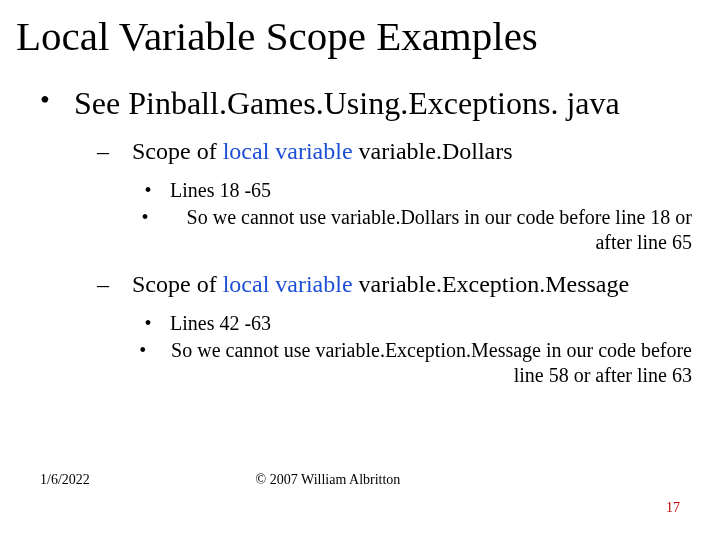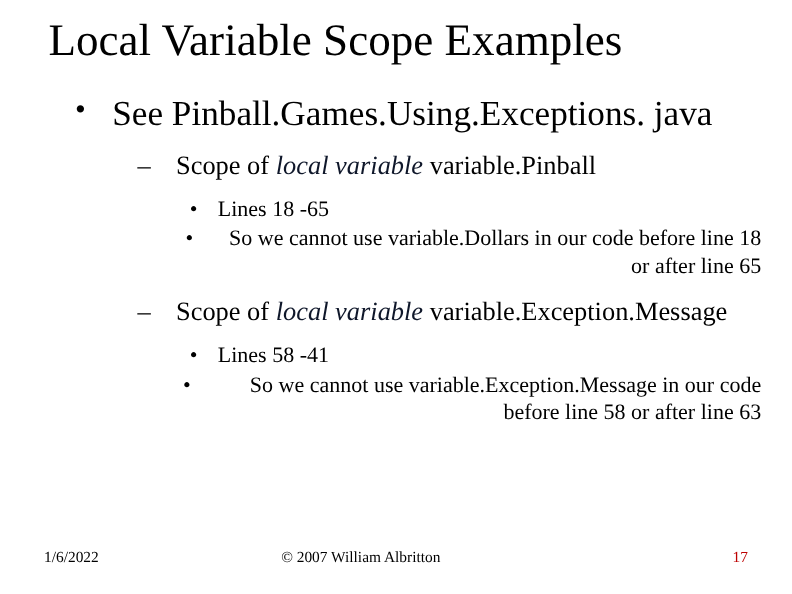--- a/index.html
+++ b/index.html
@@ -1,52 +1,52 @@
 <!DOCTYPE html>
 <html><head>
 <meta charset="utf-8">
 <style>
   * { box-sizing: border-box; margin: 0; padding: 0; }
   html, body { width: 720px; height: 540px; background: #fff; }
   body { font-family: "Times New Roman", Times, serif; color: #000; position: relative; }
-  .slide { width: 720px; height: 540px; position: relative; padding: 14px 28px 0 44px; }
+  .slide { width: 720px; height: 540px; position: relative; padding: 14px 28px 0 16px; }
   .title { font-size: 41px; line-height: 1.1; letter-spacing: 0; white-space: nowrap; }
   .lvl1 { margin-top: 26px; display: flex; }
   .lvl1 .bullet { width: 58px; font-size: 28px; text-align: center; line-height: 1.1; }
   .lvl1 .text { font-size: 32px; line-height: 1.15; }
   .lvl2 { margin-top: 14px; margin-left: 58px; display: flex; }
   .lvl2 .bullet { width: 58px; font-size: 24px; text-align: center; line-height: 1.25; }
   .lvl2 .text { font-size: 24px; line-height: 1.25; }
   .lvl3-group { margin-top: 12px; margin-left: 110px; }
   .lvl3 { display: flex; margin-top: 2px; }
   .lvl3 .bullet { width: 44px; font-size: 20px; text-align: center; line-height: 1.25; }
   .lvl3 .text { font-size: 20px; line-height: 1.25; max-width: 540px; text-align: right; }
-  .red { color: #0f172a; font-style: italic; }
+  .red { color: #1d4ed8; }
   .footer { position: absolute; bottom: 24px; left: 0; width: 720px; display: flex; justify-content: space-between; padding: 0 40px 0 40px; font-size: 14px; }
   .footer .center { position: absolute; left: 0; width: 656px; text-align: center; }
-  .footer .right { color: #bd0000; }
+  .footer .right { color: #bd0000; margin-top: 28px; }
 </style>
 </head>
 <body>
 
 <div class="slide">
 
   <div class="title">Local Variable Scope Examples</div>
 
   <div class="lvl1">
     <div class="bullet">•</div>
     <div class="text">
       <span>See </span><span>Pinball.Games.Using.Exceptions. java</span>
     </div>
   </div>
 
   <div class="lvl2">
     <div class="bullet">–</div>
     <div class="text">
-      <span>Scope of </span><span class="red">local variable</span><span> variable.Pinball</span>
+      <span>Scope of </span><span class="red">local variable</span><span> variable.Dollars</span>
     </div>
   </div>
   <div class="lvl3-group">
     <div class="lvl3">
       <div class="bullet">•</div>
       <div class="text">Lines 18 -65</div>
     </div>
     <div class="lvl3">
       <div class="bullet">•</div>
       <div class="text">So we cannot use variable.Dollars in our code before line 18 or after line 65</div>
@@ -55,21 +55,21 @@
 
   <div class="lvl2">
     <div class="bullet">–</div>
     <div class="text">
       <span>Scope of </span><span class="red">local variable</span><span> variable.Exception.Message</span>
     </div>
   </div>
   <div class="lvl3-group">
     <div class="lvl3">
       <div class="bullet">•</div>
-      <div class="text">Lines 58 -41</div>
+      <div class="text">Lines 42 -63</div>
     </div>
     <div class="lvl3">
       <div class="bullet">•</div>
       <div class="text">So we cannot use variable.Exception.Message in our code before line 58 or after line 63</div>
     </div>
   </div>
 
   <div class="footer">
     <div>1/6/2022</div>
     <div class="center">© 2007 William Albritton</div>

